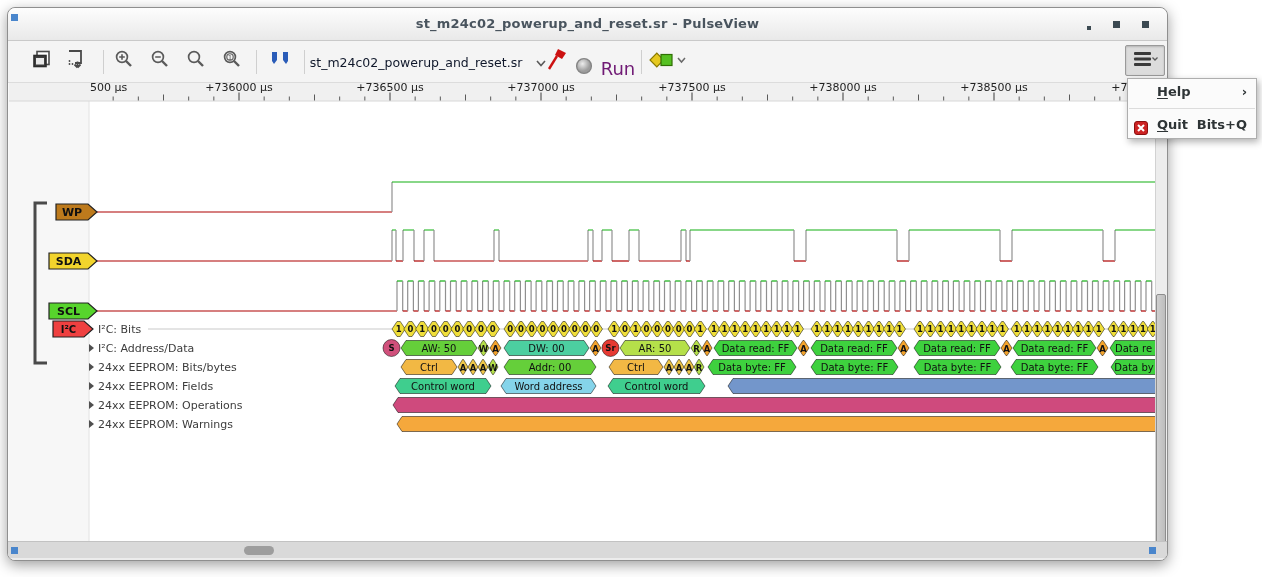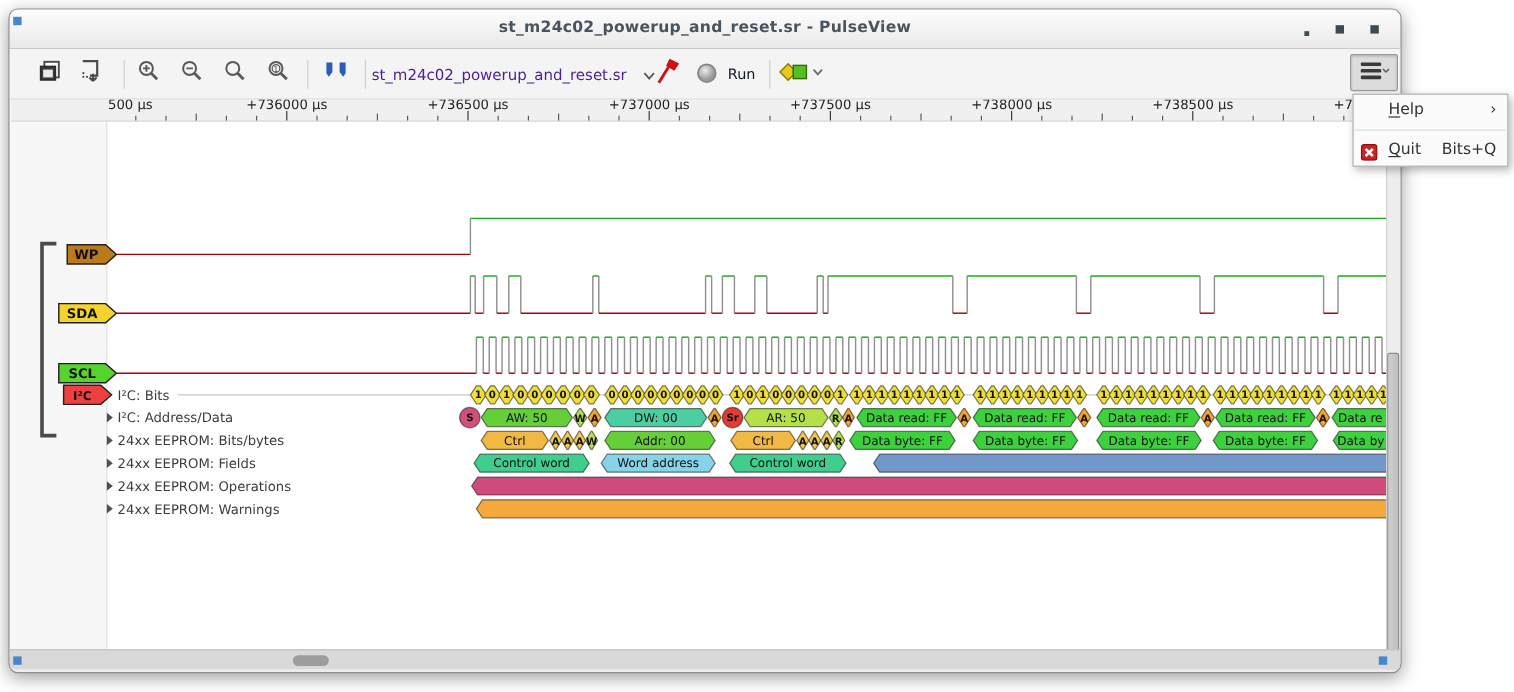--- a/index.html
+++ b/index.html
@@ -18,22 +18,22 @@
   .winbtns { position:absolute; right:18px; top:0; height:33px; display:flex; align-items:center; gap:22px; }
   .wb { display:inline-block; background:#3c4a52; cursor:pointer; }
   .wb.min { width:4px; height:4px; margin-top:6px; }
   .wb.max { width:7px; height:7px; }
   .wb.close { width:7px; height:7px; }
 
   .toolbar { position:absolute; left:0; top:33px; width:100%; height:42px;
     background:#f4f4f4; border-bottom:1px solid #dcdcdc; }
   .tbtn { position:absolute; top:4px; height:34px; display:flex; align-items:center; justify-content:center; cursor:pointer; }
   .tsep { position:absolute; top:9px; width:1px; height:24px; background:#cfcfcf; }
-  .combo { display:flex; align-items:center; gap:14px; font-size:12.5px; color:#4c1d95; }
-  .runbtn { display:flex; align-items:center; gap:8px; font-size:12px; color:#0f172a; }
+  .combo { display:flex; align-items:center; gap:14px; font-size:12.5px; color:#0f172a; }
+  .runbtn { display:flex; align-items:flex-end; gap:8px; font-size:18px; color:#701a75; }
   .menubtn { position:absolute; right:2px; top:4px; width:40px; height:31px;
     background:#dcdcdc; border:1px solid #9a9a9a; border-radius:2px;
     display:flex; align-items:center; justify-content:center; cursor:pointer;
     box-shadow:inset 0 1px 2px rgba(0,0,0,.18); }
 
   #trace-svg { position:absolute; left:1px; top:75px; }
 
   .vtrack { position:absolute; right:0px; top:93px; width:12px; height:440px;
     background:#ededed; border-left:1px solid #d2d2d2; }
   .vthumb { position:absolute; right:1px; top:193px; width:10px; height:338px;
@@ -44,21 +44,21 @@
   .harrow { position:absolute; left:6px; top:1px; font-size:12px; color:#555; cursor:pointer; }
   .hthumb { position:absolute; left:236px; top:4px; width:30px; height:9px;
     background:#9d9d9d; border-radius:4.5px; cursor:pointer; }
   .bottomstrip { position:absolute; left:0; top:550px; width:100%; height:4px; background:#ececec; }
 
   .accent { position:absolute; width:7px; height:7px; background:#4a86cc; }
 
   .menu { position:absolute; left:1127px; top:78px; width:130px;
     background:#fbfbfb; border:1px solid #aeaeae; box-shadow:2px 3px 7px rgba(0,0,0,.30);
     z-index:50; font-size:13px; color:#2e3436; }
-  .menu-item { position:relative; height:26px; line-height:26px; padding-left:29px; cursor:pointer; }
+  .menu-item { position:relative; height:26px; line-height:26px; padding-left:29px; cursor:pointer;font-weight:bold; }
   .menu-item .mi-icon { position:absolute; left:6px; top:6px; }
   .menu-item .mi-right { position:absolute; right:9px; top:0; color:#2e3436; }
   .menu-sep { height:1px; background:#dcdcdc; margin:3px 1px; }
   .menu-item u { text-underline-offset:2px; }
 
   svg text { font-family:"DejaVu Sans", sans-serif; }
 </style>
 </head>
 <body>
 <div id="stage">

